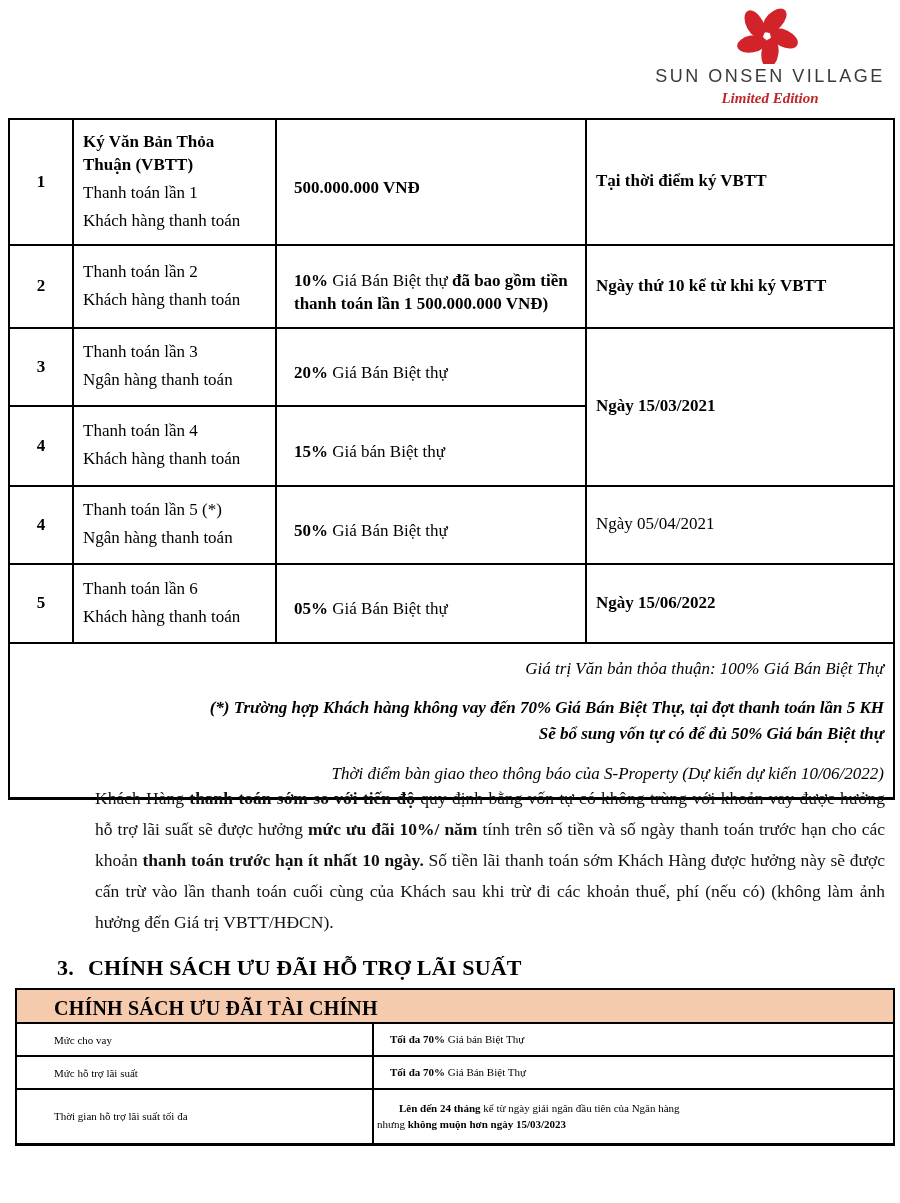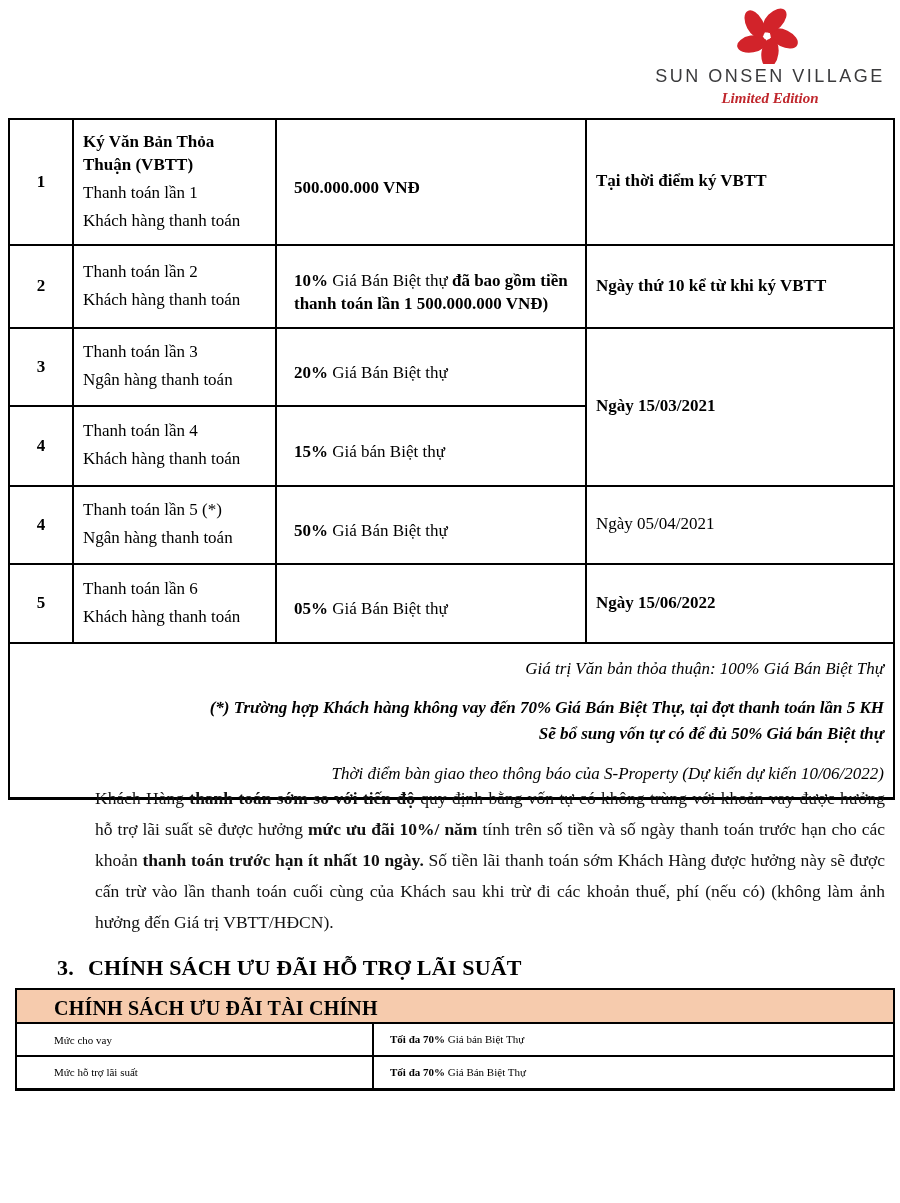--- a/index.html
+++ b/index.html
@@ -208,16 +208,20 @@
       <td colspan="2" style="background-color: rgb(246, 203, 173);">CHÍNH SÁCH ƯU ĐÃI TÀI CHÍNH</td>
     </tr>
     <tr class="r-mid">
       <td class="fin-label">Mức cho vay</td>
       <td class="fin-value"><span style="font-weight: bold;">Tối đa 70%</span><span> Giá bán Biệt Thự</span></td>
     </tr>
     <tr class="r-mid">
       <td class="fin-label">Mức hỗ trợ lãi suất</td>
       <td class="fin-value"><span style="font-weight: bold;">Tối đa 70%</span><span> Giá Bán Biệt Thự</span></td>
     </tr>
+    <tr class="r-tall">
+      <td class="fin-label">Thời gian hỗ trợ lãi suất tối đa</td>
+      <td class="fin-value hang"><span style="font-weight: bold;">Lên đến 24 tháng</span><span> kể từ ngày giải ngân đầu tiên của Ngân hàng</span><br><span>nhưng </span><span style="font-weight: bold;">không muộn hơn ngày 15/03/2023</span></td>
+    </tr>
   </tbody>
     </table>
 
 </div>
 
 </body></html>

